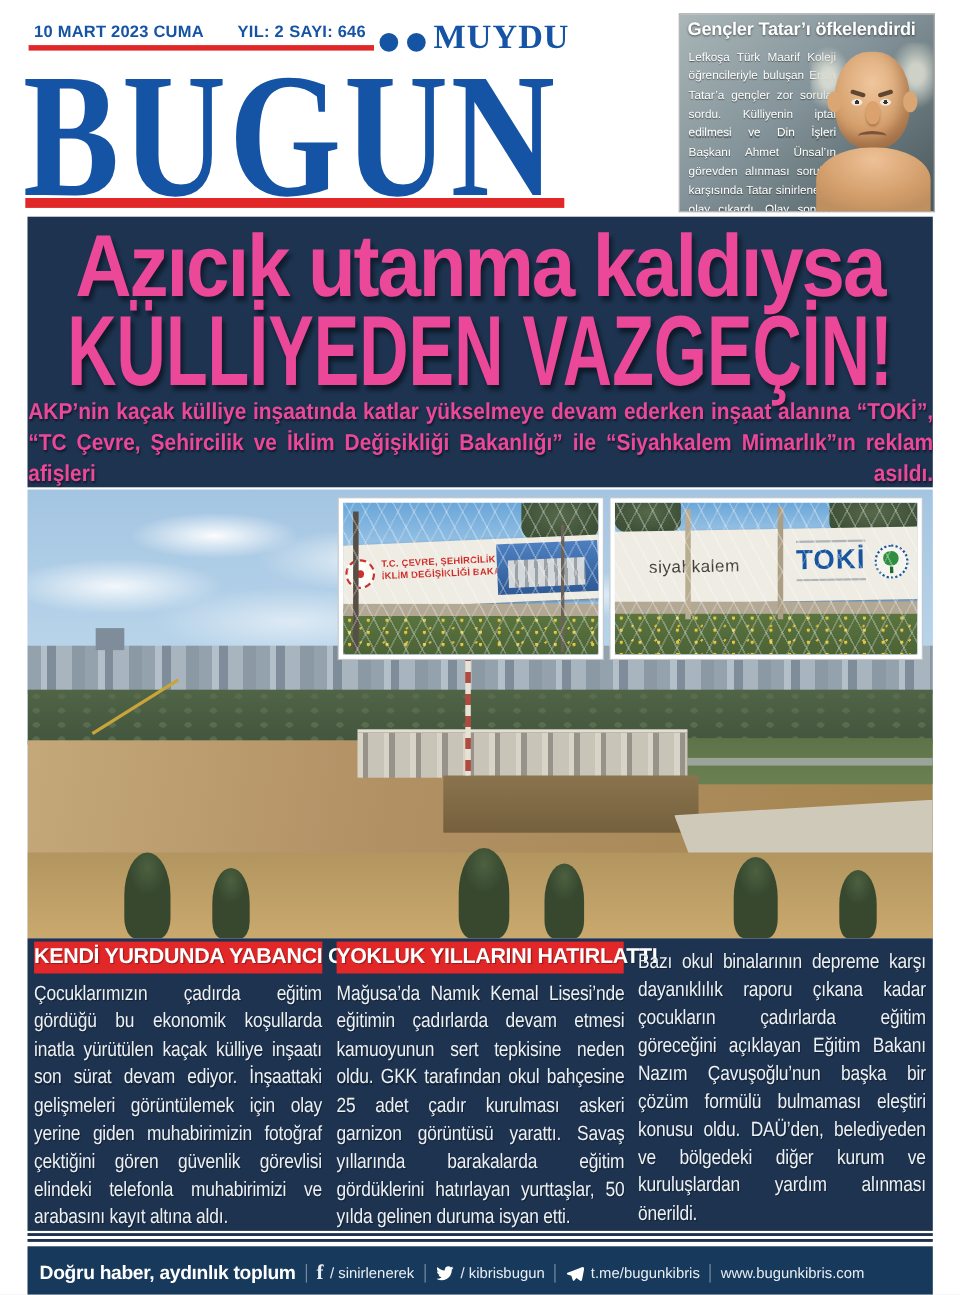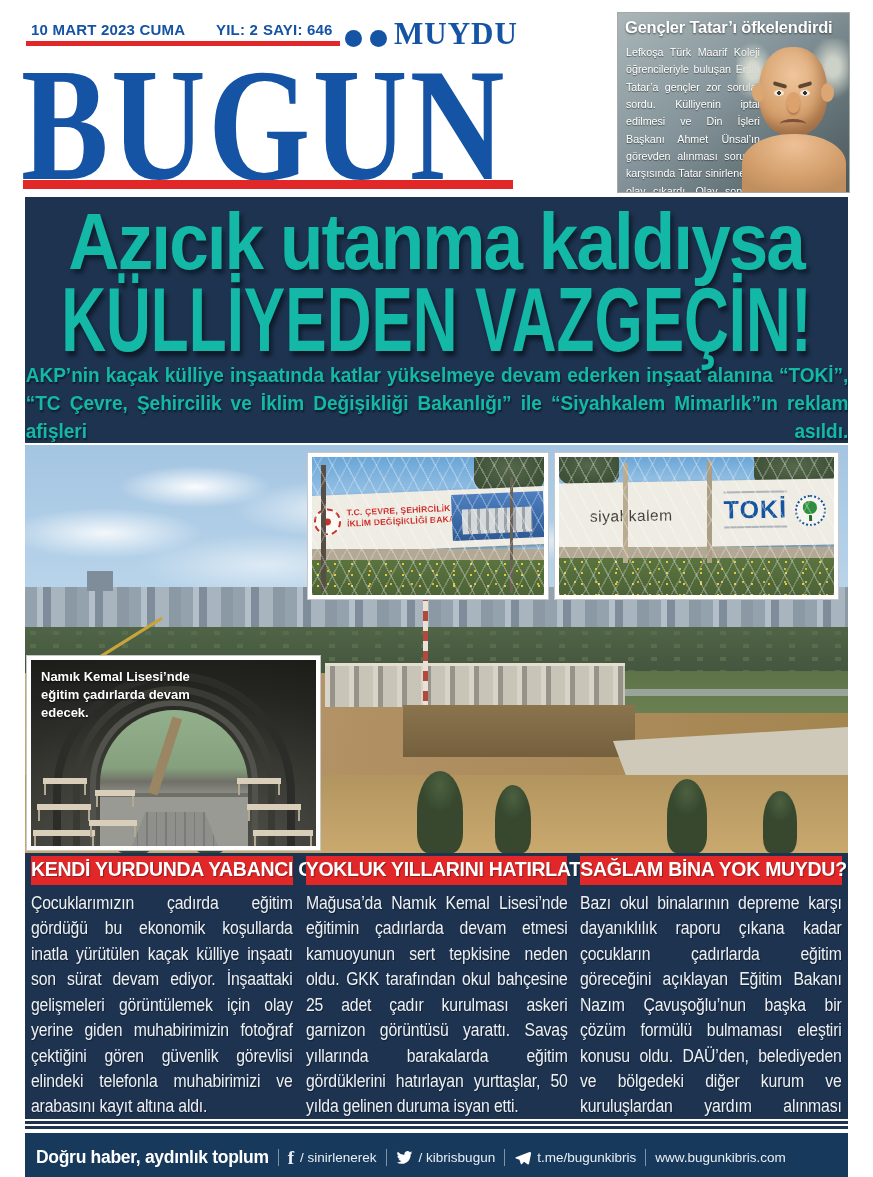--- a/index.html
+++ b/index.html
@@ -39,21 +39,21 @@
   .car-brow.l{left:36px;transform:rotate(16deg);} .car-brow.r{left:61px;transform:rotate(-16deg);}
   .car-eye{position:absolute;top:53px;width:10px;height:6px;border-radius:50%;background:radial-gradient(circle at 50% 50%,#35322e 32%,#efe9dc 33%);}
   .car-eye.l{left:37px;} .car-eye.r{left:63px;}
   .car-nose{position:absolute;left:50px;top:55px;width:13px;height:21px;background:#dba26d;border-radius:45%;box-shadow:0 2px 2px rgba(110,60,30,.4);}
   .car-mouth{position:absolute;left:43px;top:82px;width:26px;height:10px;border-top:3px solid #7d503c;border-radius:50% 50% 0 0;}
   .car-chest{position:absolute;left:5px;top:97px;width:104px;height:62px;border-radius:48% 48% 0 0;
     background:radial-gradient(70% 80% at 50% 18%,#eec196 0%,#d29d6a 70%,#c08f60 100%);}
 
   
   .headline{position:absolute;left:25px;top:197px;width:823px;height:246px;background:var(--c-navy,#1d3350);
-    overflow:hidden;text-align:center;color:#14b8a6;display:flex;flex-direction:column;align-items:center;justify-content:space-between;padding:2px 0 9px 0;}
+    overflow:hidden;text-align:center;color:#ec4899;display:flex;flex-direction:column;align-items:center;justify-content:space-between;padding:2px 0 9px 0;}
   .hl1 span{display:inline-block;white-space:nowrap;font-size:74px;font-weight:700;letter-spacing:-2px;transform:scale(.96,1.08);text-shadow:3px 4px 4px rgba(0,0,0,.45);}
   .hl2{margin-top:-6px;}
   .hl2 span{display:inline-block;white-space:nowrap;font-size:73px;font-weight:700;letter-spacing:0;transform:scale(.85,1.24);text-shadow:3px 4px 4px rgba(0,0,0,.5);}
   .subhead{display:inline-block;width:908px;transform:scaleX(.906);transform-origin:center top;font-size:21px;font-weight:700;line-height:1.33;text-align:justify;text-align-last:justify;letter-spacing:0;text-shadow:1px 2px 2px rgba(0,0,0,.5);}
 
   
   .photo{position:absolute;left:25px;top:445px;width:823px;height:408px;overflow:hidden;background:#c2d8ea;}
   .sky{position:absolute;inset:0;background:
     radial-gradient(110px 30px at 170px 42px,rgba(255,255,255,.95),rgba(255,255,255,0) 70%),
     radial-gradient(140px 36px at 80px 88px,rgba(255,255,255,.85),rgba(255,255,255,0) 70%),
@@ -242,50 +242,32 @@
         <div class="i2-toki">TOKİ</div>
         <div class="i2-tokilogo"></div>
       </div>
       <div class="i-rubble" style="top:90px;"></div>
       <div class="i-grass" style="top:101px;"></div>
       <div class="i-post" style="left:64px;top:6px;width:5px;height:100px;background:#b9ac90;"></div>
       <div class="i-post" style="left:148px;top:4px;width:5px;height:102px;background:#ab9e84;"></div>
       <div class="i-fence"></div>
     </div>
 
-    <div class="inset" id="inset-tent">
-      <div class="t-bg"></div>
-      <div class="t-rib t-rib3"></div>
-      <div class="t-rib t-rib2"></div>
-      <div class="t-rib t-rib1"></div>
-      <div class="t-open"></div>
-      <div class="t-floor"></div>
-      <div class="desk" style="left:12px;top:118px;width:44px;"></div>
-      <div class="desk" style="left:6px;top:144px;width:54px;"></div>
-      <div class="desk" style="left:2px;top:170px;width:62px;"></div>
-      <div class="desk" style="left:64px;top:130px;width:40px;"></div>
-      <div class="desk" style="left:58px;top:160px;width:48px;"></div>
-      <div class="desk" style="left:206px;top:118px;width:44px;"></div>
-      <div class="desk" style="left:216px;top:144px;width:54px;"></div>
-      <div class="desk" style="left:222px;top:170px;width:60px;"></div>
-      <div class="t-caption">Namık Kemal Lisesi’nde eğitim çadırlarda devam edecek.</div>
-    </div>
   </div>
 
   <div class="articles">
     <div class="article">
       <div class="art-header">KENDİ YURDUNDA YABANCI GİBİ</div>
       <div class="art-body">Çocuklarımızın çadırda eğitim gördüğü bu ekonomik koşullarda inatla yürütülen kaçak külliye inşaatı son sürat devam ediyor. İnşaattaki gelişmeleri görüntülemek için olay yerine giden muhabirimizin fotoğraf çektiğini gören güvenlik görevlisi elindeki telefonla muhabirimizi ve arabasını kayıt altına aldı.</div>
     </div>
     <div class="article">
       <div class="art-header">YOKLUK YILLARINI HATIRLATTI</div>
       <div class="art-body">Mağusa’da Namık Kemal Lisesi’nde eğitimin çadırlarda devam etmesi kamuoyunun sert tepkisine neden oldu. GKK tarafından okul bahçesine 25 adet çadır kurulması askeri garnizon görüntüsü yarattı. Savaş yıllarında barakalarda eğitim gördüklerini hatırlayan yurttaşlar, 50 yılda gelinen duruma isyan etti.</div>
     </div>
     <div class="article">
-      <div class="art-header">SAĞLAM BİNA YOK MUYDU?</div>
       <div class="art-body">Bazı okul binalarının depreme karşı dayanıklılık raporu çıkana kadar çocukların çadırlarda eğitim göreceğini açıklayan Eğitim Bakanı Nazım Çavuşoğlu’nun başka bir çözüm formülü bulmaması eleştiri konusu oldu. DAÜ’den, belediyeden ve bölgedeki diğer kurum ve kuruluşlardan yardım alınması önerildi.</div>
     </div>
   </div>
 
   <div class="double-rule"></div>
 
   <div class="footer">
     <div class="f-slogan">Doğru haber, aydınlık toplum</div>
     <div class="f-sep"></div>
     <div class="f-item">

